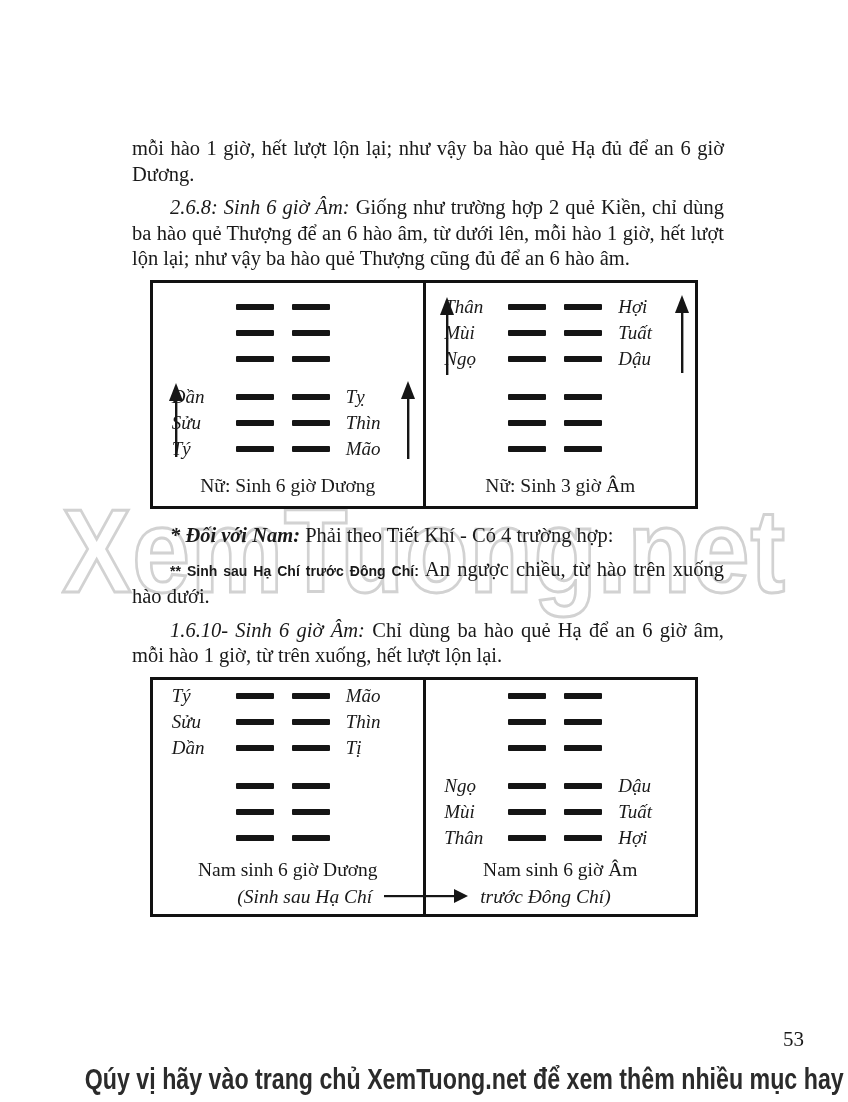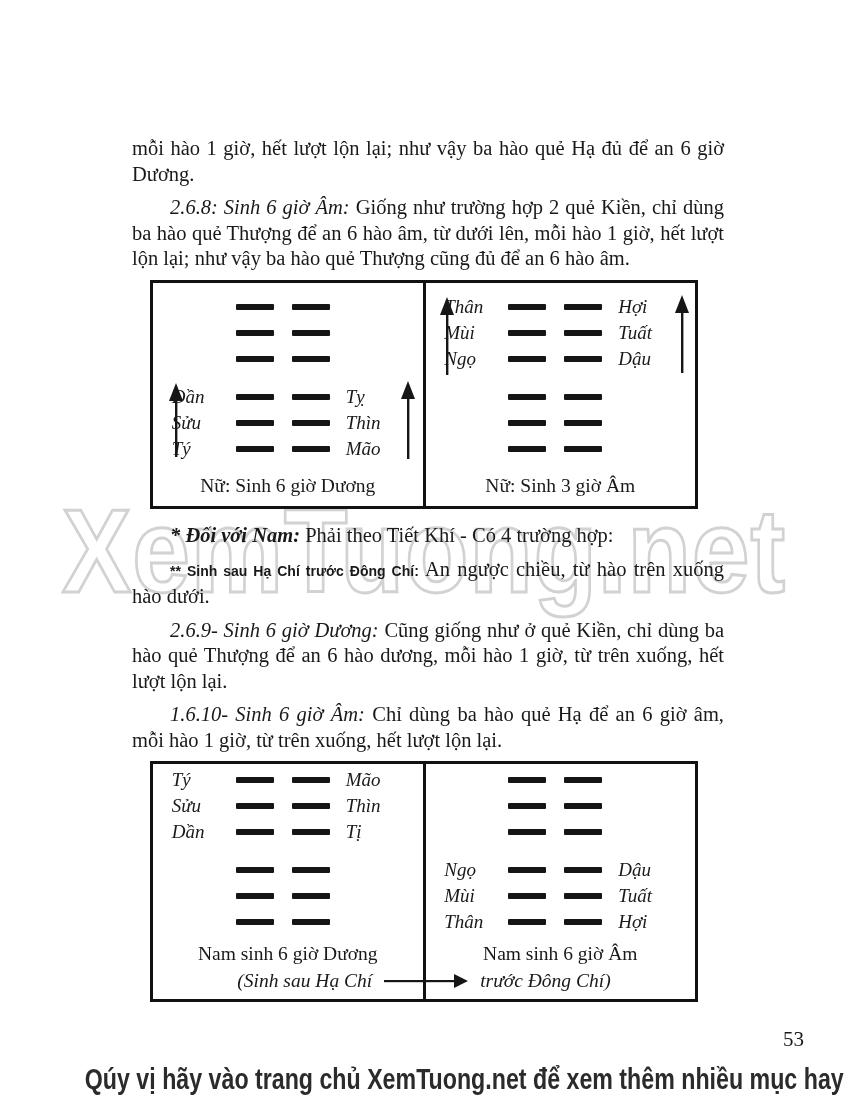--- a/index.html
+++ b/index.html
@@ -196,21 +196,20 @@
             </div>
         </div>
         <div class="caption">Nữ: Sinh 3 giờ Âm</div>
       </div>
     </div>
 
     <p><span class="lead-bi">* Đối với Nam:</span> <span>Phải theo Tiết Khí - Có 4 trường hợp:</span></p>
 
     <p><span class="lead-sans">** Sinh sau Hạ Chí trước Đông Chí:</span> <span>An ngược chiều, từ hào trên xuống hào dưới.</span></p>
 
-    <p><span class="lead-i">2.6.9- Sinh 6 giờ Dương:</span> <span>Cũng giống như ở quẻ Kiền, chỉ dùng ba hào quẻ Thượng để an 6 hào dương, mỗi hào 1 giờ, từ trên xuống, hết lượt lộn lại.</span></p>
 
     <p><span class="lead-i">1.6.10- Sinh 6 giờ Âm:</span> <span>Chỉ dùng ba hào quẻ Hạ để an 6 giờ âm, mỗi hào 1 giờ, từ trên xuống, hết lượt lộn lại.</span></p>
 
     <div class="dbox dbox2">
 
       <div class="half">
         <div class="hexgrid">
           <div class="hrow">
               <span class="lbl l">Tý</span>
               <span class="lines">

